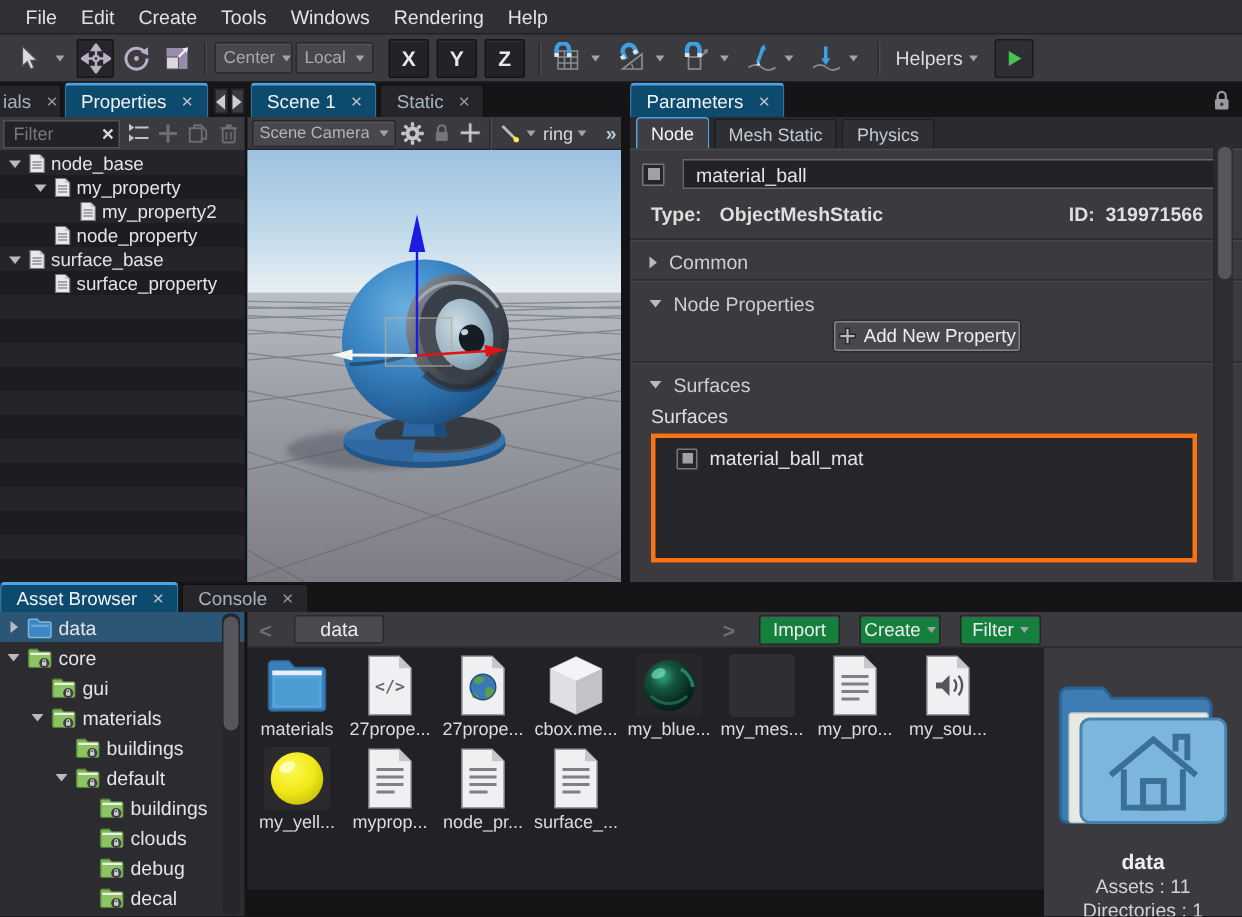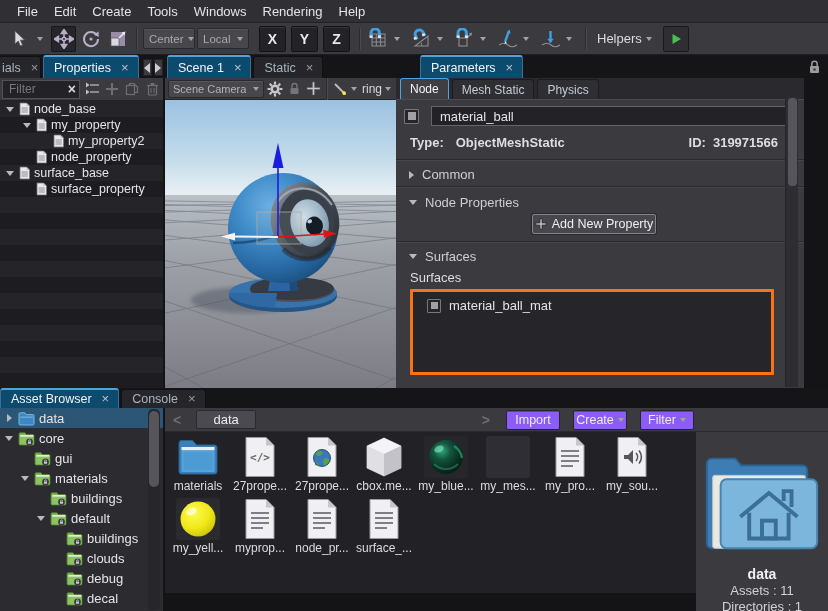--- a/index.html
+++ b/index.html
@@ -115,21 +115,21 @@
   #camera-dd span:first-child { overflow:hidden; }
   #vp-overflow { margin-left:auto; color:#b9c7d4; font-size:13px; font-weight:bold; letter-spacing:-2px; padding-right:2px; }
   #ring-label { color:#d8d8dc; font-size:12px; margin-left:2px; }
   #scene { left:165px; top:100px; width:249px; height:288px; background:#9fc3dd; }
   #scene svg { display:block; }
 
   
   #right-tabstrip { left:414px; top:55px; width:414px; padding-left:6px; position:absolute; }
   #params-lock { position:absolute; right:6px; top:59px; }
   #params-panel {
-    left:396px; top:78px; width:408px; height:310px; background:#3a3a3f;
+    left:420px; top:78px; width:408px; height:310px; background:#3a3a3f;
   }
   #param-tabs { display:flex; align-items:flex-end; height:22px; background:#2a2a2e; padding-left:4px; border-bottom:1px solid #4a4a4f; }
   .ptab {
     height:20px; padding:0 9px; display:flex; align-items:center;
     background:#2e2e33; color:#c3cbd4; font-size:12px;
     border:1px solid #1c1c20; border-bottom:none; border-radius:3px 3px 0 0; margin-right:3px;
   }
   .ptab.active { background:#3e3e43; color:#f4f4f6; border-color:#4fa3e3; height:21px; }
   .checkbox {
     width:15px; height:15px; background:#26262a; border:1px solid #76767c; border-radius:1px;
@@ -181,21 +181,21 @@
     border-bottom:1px solid #2a2a2e;
   }
   .nav-chevron { color:#6f6f76; font-size:14px; font-weight:bold; padding:0 2px; }
   #crumb-data {
     width:60px; height:19px; background:#4a4a50; border:1px solid #2a2a2e; border-radius:2px;
     display:flex; align-items:center; justify-content:center; color:#ececee; font-size:13px;
     margin-left:7px;
   }
   #path-spacer { flex:1; }
   .bar-btn {
-    height:20px; width:54px; justify-content:center; font-size:12.5px; background:#8b5cf6; border:1px solid #26262a; border-radius:2px;
+    height:20px; width:54px; justify-content:center; font-size:12.5px; background:#15803d; border:1px solid #26262a; border-radius:2px;
     display:flex; align-items:center; gap:4px; color:#ececee;
     box-shadow:inset 0 1px 0 #55555a; margin-right:7px;
   }
   #asset-grid {
     left:165px; top:432px; width:531px; height:161px; background:#222226;
     display:grid; grid-template-columns:repeat(8,62px); grid-auto-rows:62px;
     padding:4px 2px; column-gap:0; row-gap:0; overflow:hidden;
   }
   .grid-item { display:flex; flex-direction:column; align-items:center; }
   .grid-item .thumb { width:44px; height:42px; display:flex; align-items:center; justify-content:center; }

